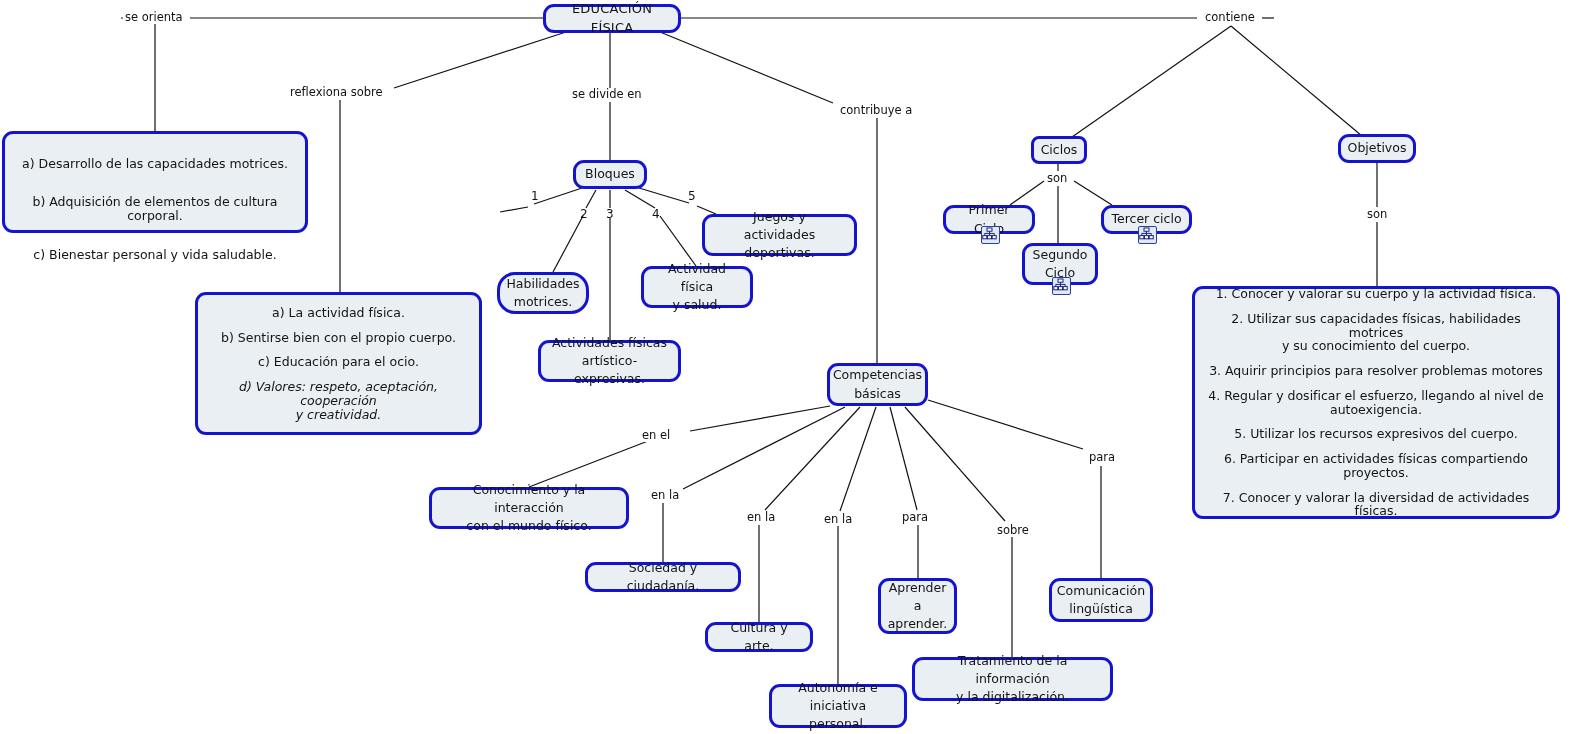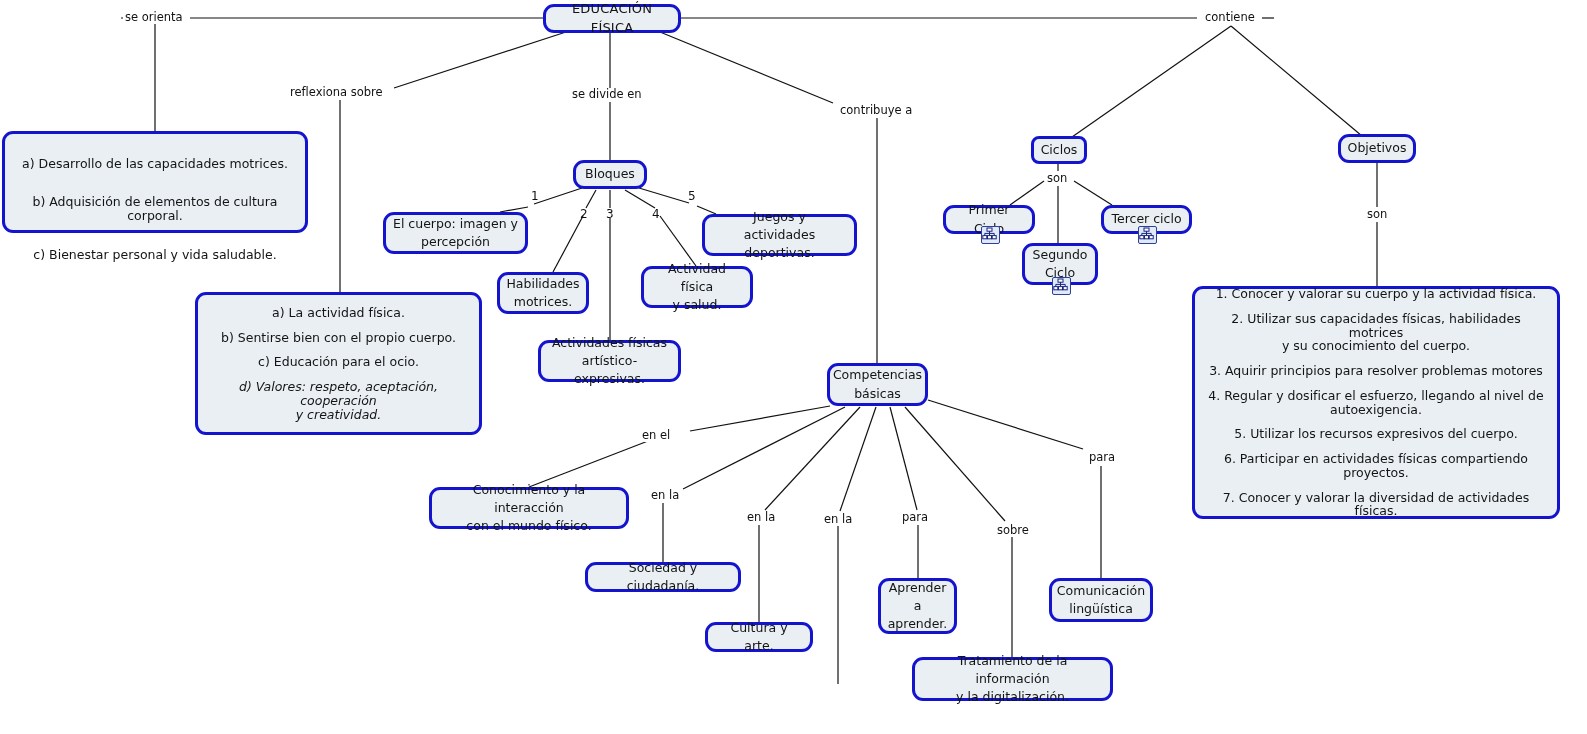--- a/index.html
+++ b/index.html
@@ -173,26 +173,22 @@
     <p>b) Sentirse bien con el propio cuerpo.</p>
     <p>c)  Educación para el ocio.</p>
     <p style="white-space:pre-line;font-style:italic;">d) Valores: respeto, aceptación, cooperación
 y creatividad.</p>
   </div>
 
   <div class="node" style="left:573px; top:160px; width:74px; height:29px;justify-content:center;">
     <span>Bloques</span>
   </div>
 
-  <div class="node" style="left:383px; top:212px; width:145px; height:42px;">
-    <span>El cuerpo: imagen y
-percepción</span>
-  </div>
-
-  <div class="node" style="left:497px; top:272px; width:92px; height:42px;">
+
+  <div class="node" style="left:497px; top:272px; width:92px; height:42px;border-radius:18px;">
     <span>Habilidades
 motrices.</span>
   </div>
 
   <div class="node" style="left:538px; top:340px; width:143px; height:42px;">
     <span>Actividades físicas
 artístico-expresivas.</span>
   </div>
 
   <div class="node" style="left:641px; top:266px; width:112px; height:42px;">
@@ -288,20 +284,24 @@
   </div>
 
   <div class="node" style="left:585px; top:562px; width:156px; height:30px;">
     <span>Sociedad y ciudadanía.</span>
   </div>
 
   <div class="node" style="left:705px; top:622px; width:108px; height:30px;">
     <span>Cultura y arte.</span>
   </div>
 
+  <div class="node" style="left:769px; top:684px; width:138px; height:44px;">
+    <span>Autonomía e
+iniciativa personal.</span>
+  </div>
 
   <div class="node" style="left:878px; top:578px; width:79px; height:56px;">
     <span>Aprender
 a
 aprender.</span>
   </div>
 
   <div class="node" style="left:912px; top:657px; width:201px; height:44px;">
     <span>Tratamiento de la información
 y la digitalización.</span>

